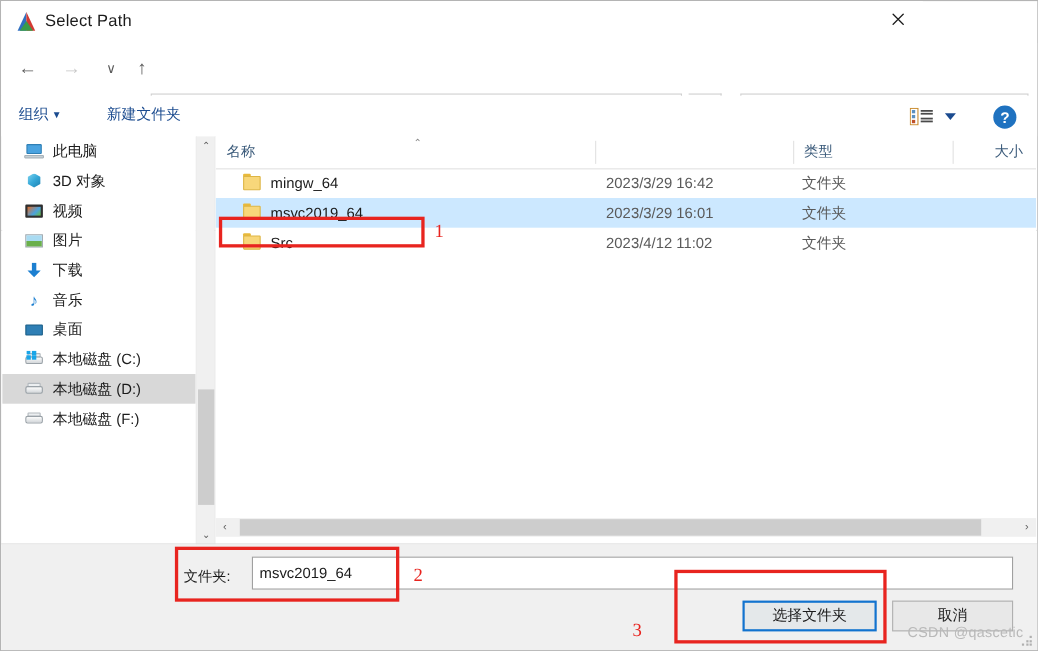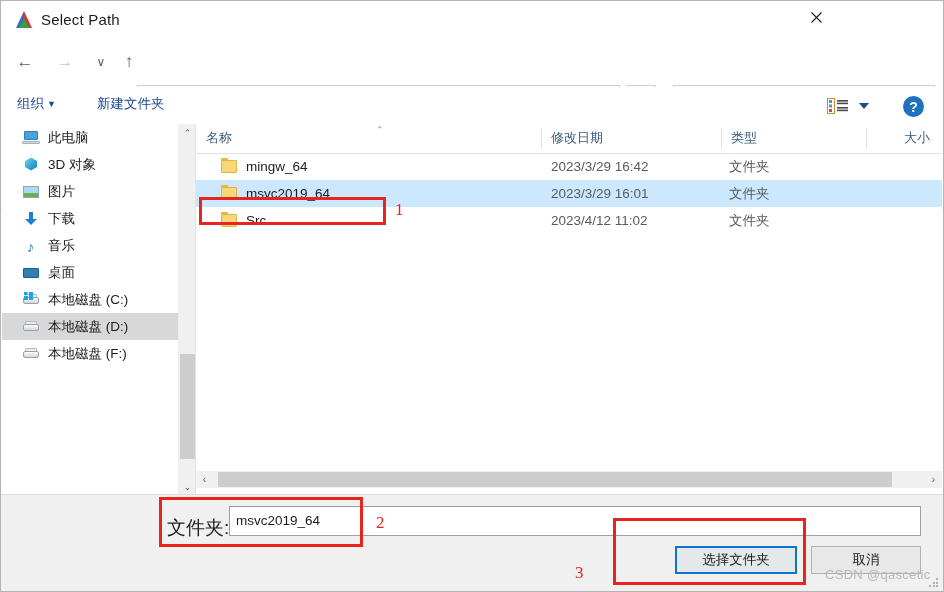--- a/index.html
+++ b/index.html
@@ -113,21 +113,21 @@
   
   .hsb{position:absolute;left:195px;top:470px;width:746px;height:17px;background:#f0f0f0;}
   .hsb-arrow{position:absolute;top:0;width:17px;height:17px;display:flex;align-items:center;justify-content:center;color:#606060;font-size:10px;}
   .hsb-arrow.l{left:0;}
   .hsb-arrow.r{right:0;}
   .hsb-thumb{position:absolute;left:22px;top:1px;width:674px;height:15px;background:#cdcdcd;}
   .pane-bottomline{position:absolute;left:0;top:493px;width:942px;height:1px;background:#dcdcdc;}
 
   
   .bottom{position:absolute;left:0;top:494px;width:942px;height:96px;background:#f0f0f0;}
-  .fld-label{position:absolute;left:166px;top:514px;font-size:19px;color:#1b1b1b;}
+  .fld-label{position:absolute;left:166px;top:514px;font-size:13px;color:#1b1b1b;}
   .fld-input{position:absolute;left:228px;top:505px;width:692px;height:30px;border:1px solid #a0a0a0;background:#fff;box-sizing:border-box;}
   .fld-input .val{position:absolute;left:6px;top:6px;font-size:13.5px;color:#1b1b1b;}
   .fld-inner-div{position:absolute;left:360px;top:505px;width:1px;height:30px;background:#a0a0a0;}
 
   .btn{position:absolute;top:545px;height:28px;border:1px solid #b0b0b0;background:#e8e8e8;display:flex;align-items:center;justify-content:center;font-size:13.5px;color:#1b1b1b;box-sizing:border-box;}
   .btn.primary{left:674px;width:122px;border:2px solid #1273cf;background:#e4e8ea;}
   .btn.cancel{left:810px;width:110px;}
 
   .watermark{position:absolute;left:824px;top:566px;font-size:13px;color:#b9b9b9;letter-spacing:.3px;}
   .grip{position:absolute;right:4px;bottom:3px;width:10px;height:10px;}
@@ -233,20 +233,27 @@
         </span>
         <span class="side-label">此电脑</span>
       </div>
       <div class="side-item">
         <span class="ico ico-3d">
           <span class="cube"></span>
         </span>
         <span class="side-label">3D 对象</span>
       </div>
       <div class="side-item">
+        <span class="ico ico-vid">
+          <span class="film"></span>
+          <span class="pic"></span>
+        </span>
+        <span class="side-label">视频</span>
+      </div>
+      <div class="side-item">
         <span class="ico ico-img">
           <span class="fr"></span>
           <span class="sky"></span>
         </span>
         <span class="side-label">图片</span>
       </div>
       <div class="side-item">
         <span class="ico ico-dl">
           <span class="stem"></span>
           <span class="head"></span>
@@ -296,21 +303,20 @@
     <div class="side-thumb"></div>
     <div class="sb-arrow down">⌄</div>
   </div>
   <div class="split-v"></div>
 
   <div class="filepane">
     <div class="colhead">
       <div class="ch" style="left:0;width:345px;">名称</div>
       <span class="sortmark">⌃</span>
       <div class="div" style="left:345px;"></div>
-      <div class="ch" style="left:345px;width:180px;">修改日期</div>
       <div class="div" style="left:525px;"></div>
       <div class="ch" style="left:525px;width:145px;">类型</div>
       <div class="div" style="left:670px;"></div>
       <div class="ch" style="left:698px;width:80px;">大小</div>
     </div>
     <div id="rows">
         <div class="row" style="top: 29px;">
           <span class="folder-ico">
             <span class="tab"></span>
             <span class="body"></span>

